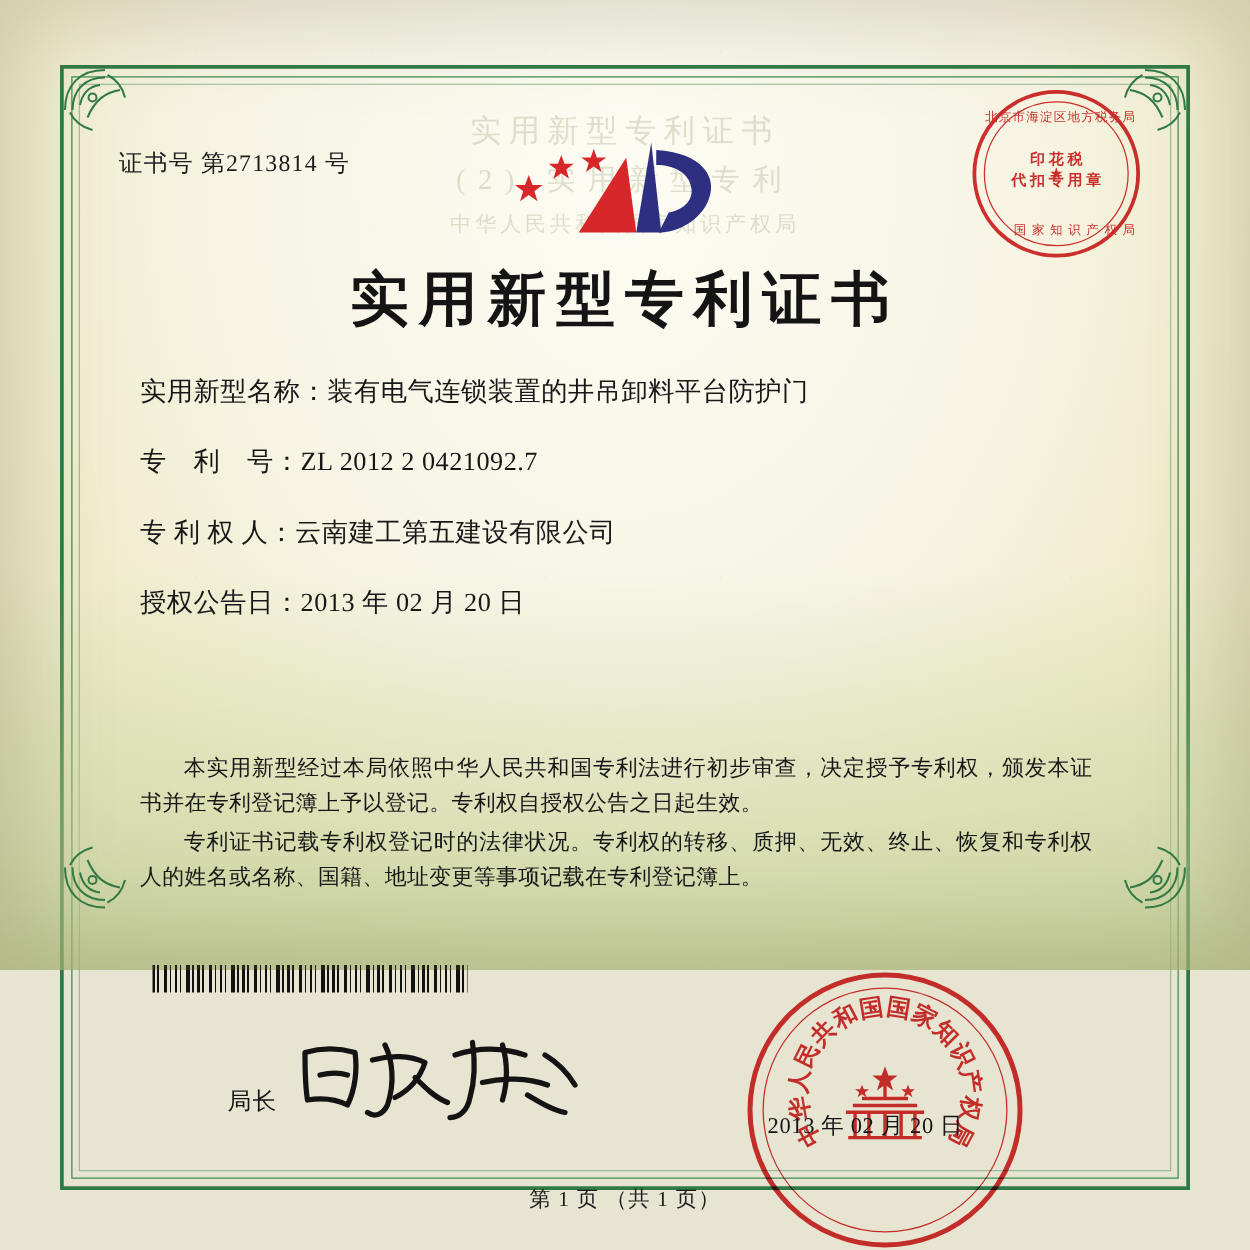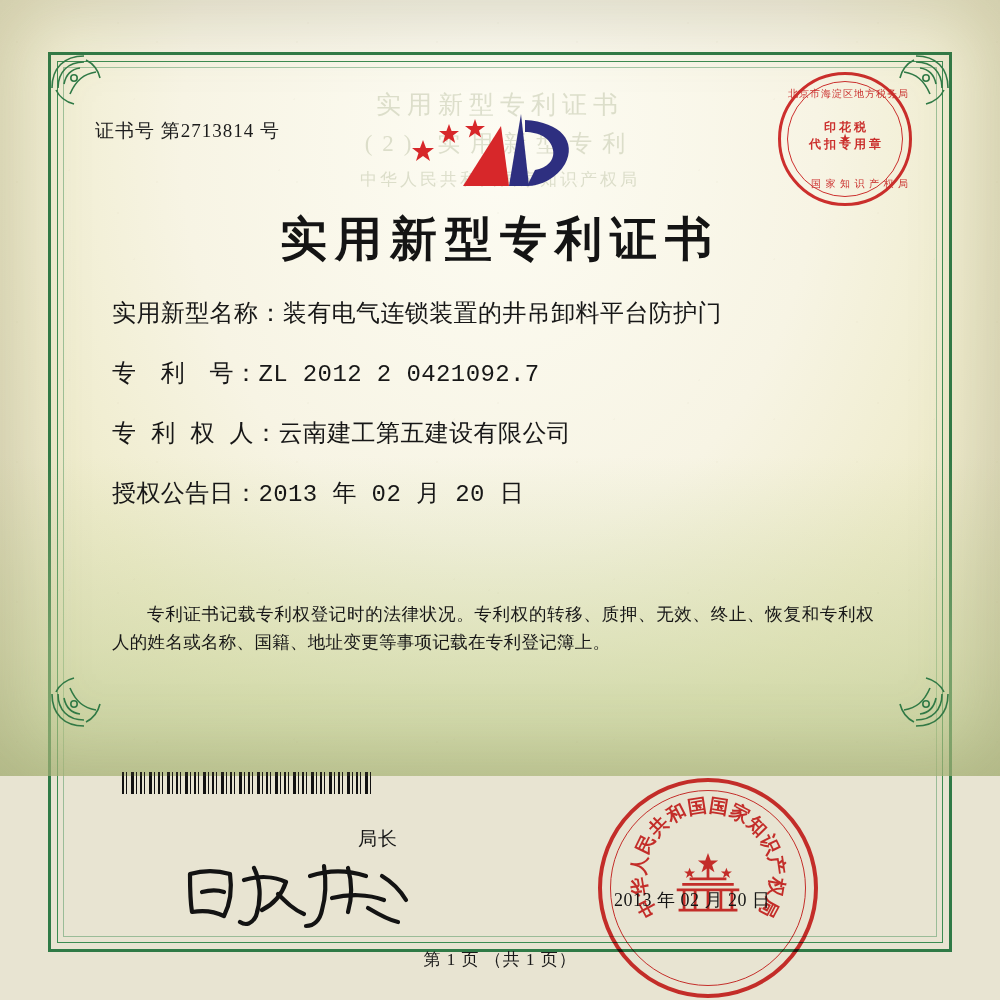--- a/index.html
+++ b/index.html
@@ -125,27 +125,26 @@
 
   
   #fields {
     position: absolute;
     left: 112px;
     top: 300px;
     width: 770px;
     z-index: 6;
   }
   .field {
-    font-size: 24px;
+    font-size: 21px;
     color: #171717;
     line-height: 1.25;
     margin-bottom: 30px;
     white-space: nowrap;
     letter-spacing: 0.4px;
-    font-family: Liberation Mono, monospace;
   }
   .field .lbl { letter-spacing: 0.4px; }
   .field .val { letter-spacing: 0.4px; }
 
   
   #body-text {
     position: absolute;
     left: 112px;
     top: 600px;
     width: 762px;
@@ -179,21 +178,20 @@
   }
 
   
   #sig-row {
     position: absolute;
     left: 182px;
     top: 826px;
     z-index: 6;
     display: flex;
     align-items: flex-end;
-    flex-direction: column;
   }
   #sig-label {
     font-size: 19px;
     color: #141414;
     letter-spacing: 1px;
     margin-right: 14px;
     padding-bottom: 6px;
   }
   #signature {
     width: 230px;
@@ -418,20 +416,21 @@
     </div>
     <div class="field">
       <span class="lbl">专 利 权 人：</span><span class="val">云南建工第五建设有限公司</span>
     </div>
     <div class="field">
       <span class="lbl">授权公告日：</span><span class="val">2013 年 02 月 20 日</span>
     </div>
   </div>
 
   <div id="body-text">
+    <p>本实用新型经过本局依照中华人民共和国专利法进行初步审查，决定授予专利权，颁发本证书并在专利登记簿上予以登记。专利权自授权公告之日起生效。</p>
     <p>专利证书记载专利权登记时的法律状况。专利权的转移、质押、无效、终止、恢复和专利权人的姓名或名称、国籍、地址变更等事项记载在专利登记簿上。</p>
   </div>
 
   <div id="barcode"></div>
 
   <div id="sig-row">
     <div id="sig-label">局长</div>
     <svg id="signature" viewBox="0 0 230 74">
       <g fill="none" stroke="#131313" stroke-width="4.2" stroke-linecap="round" stroke-linejoin="round">
         <path d="M8 16 C22 12 34 12 48 16 C50 30 48 46 42 58 C34 54 22 52 10 54 C8 42 8 28 8 16 Z"></path>

